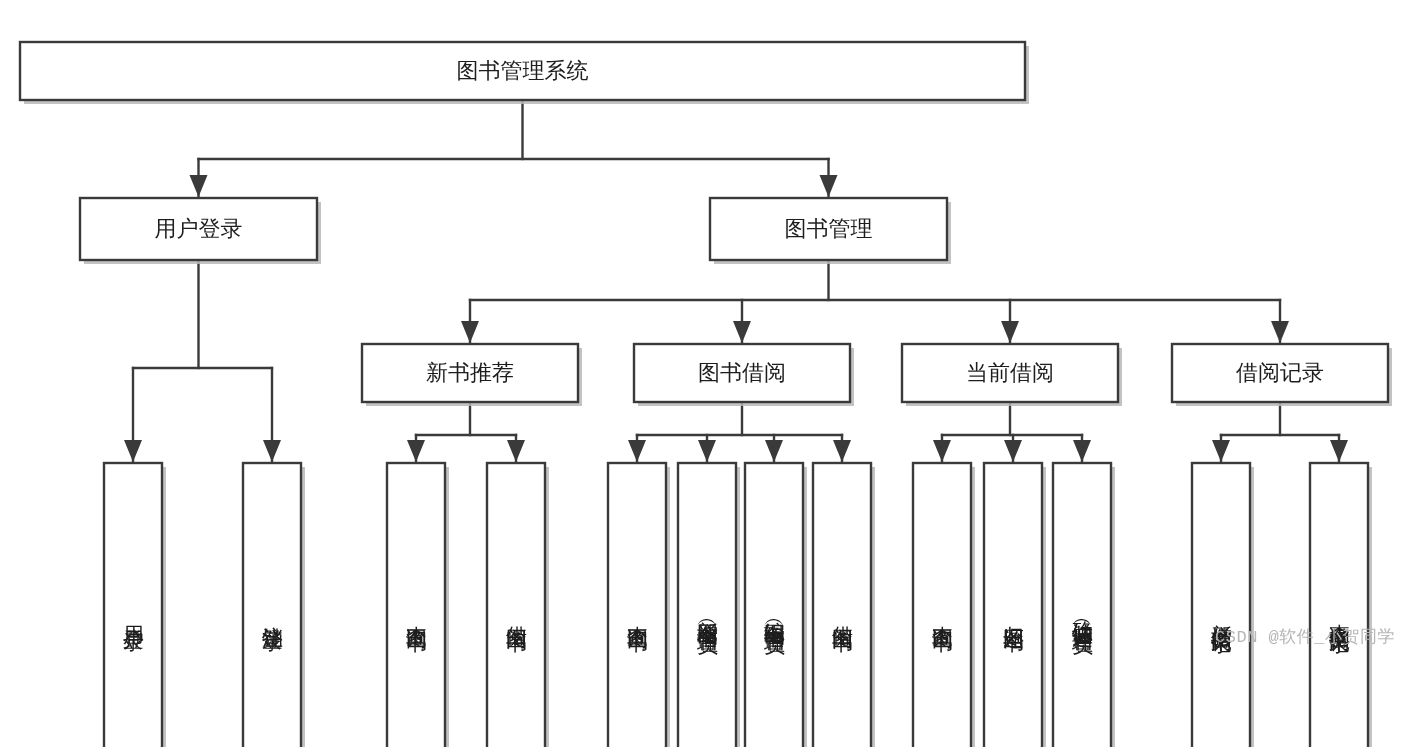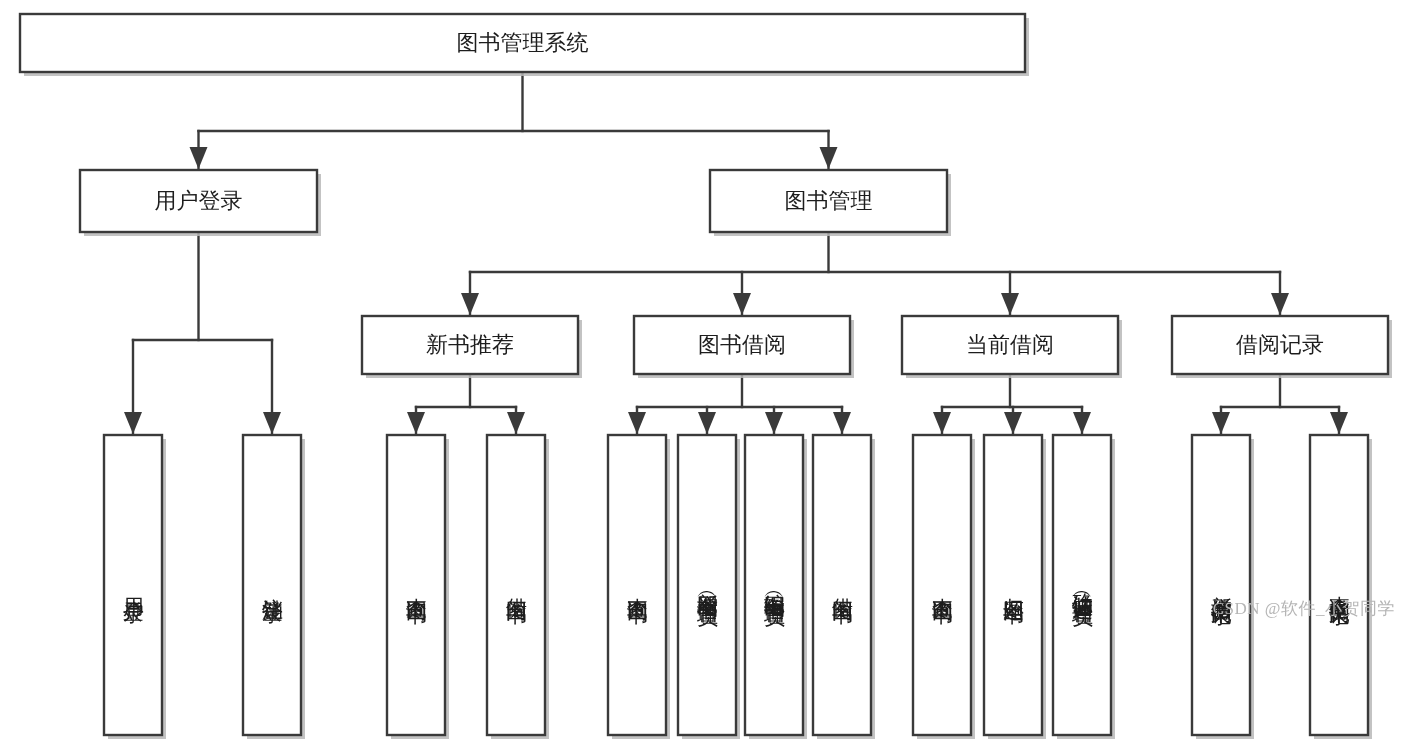--- a/index.html
+++ b/index.html
@@ -11,20 +11,21 @@
     width: 1405px;
     height: 747px;
     overflow: hidden;
     font-family: "DejaVu Sans", "Liberation Sans", sans-serif;
   }
   #diagram-root {
     position: relative;
     width: 1405px;
     height: 626px;
     background: #ffffff;
+    margin-top: 28px;
   }
   svg#flowchart {
     position: absolute;
     top: 0;
     left: 0;
     width: 1405px;
     height: 747px;
   }
   .node-box {
     fill: #ffffff;
@@ -65,21 +66,21 @@
     line-height: 1.18;
     letter-spacing: 2px;
     color: #1d1d1d;
     white-space: nowrap;
     pointer-events: none;
   }
   .watermark {
     position: absolute;
     right: 10px;
     bottom: 6px;
-    font-family: Liberation Serif, serif;
+    font-family: Liberation Mono, monospace;
     font-size: 17px;
     color: #b5b5b5;
     white-space: nowrap;
     letter-spacing: 0.5px;
   }
 </style>
 </head>
 <body>
 
 <div id="diagram-root">

